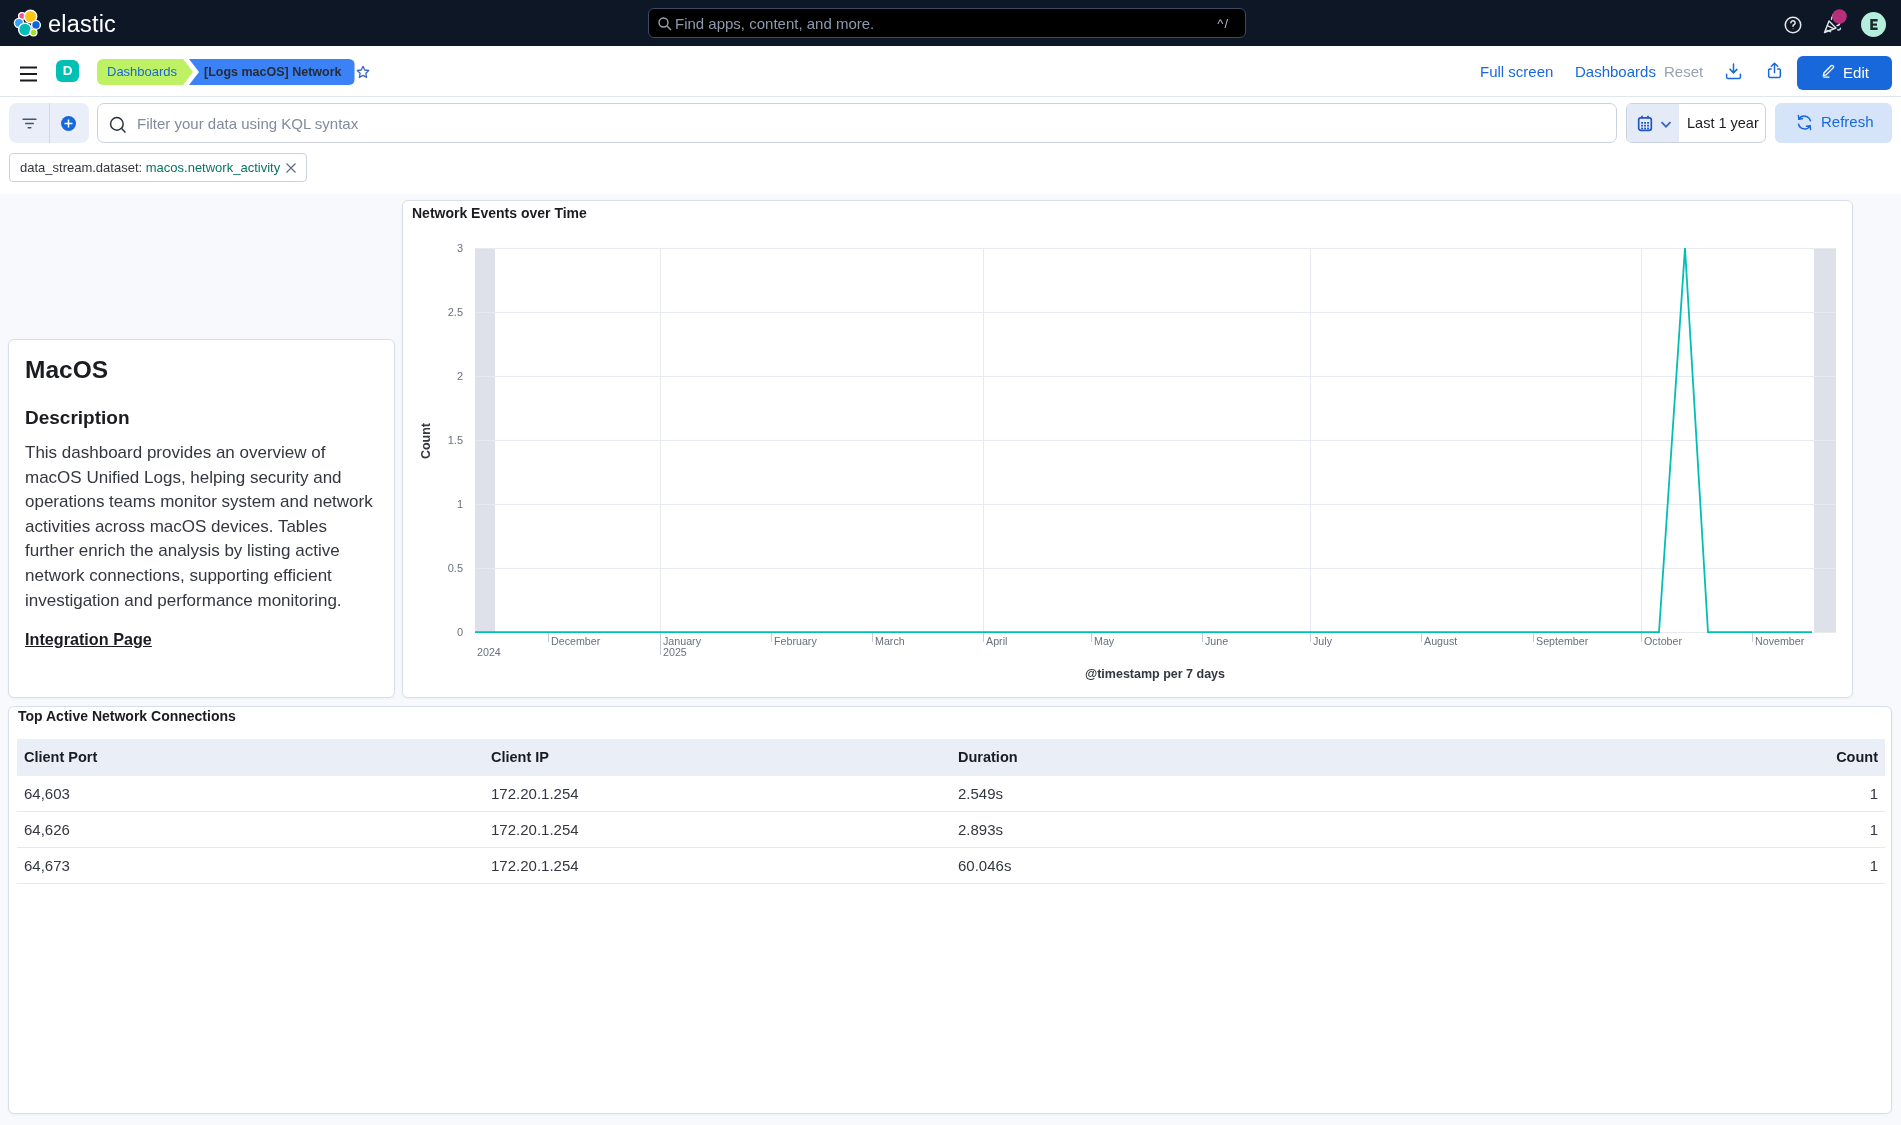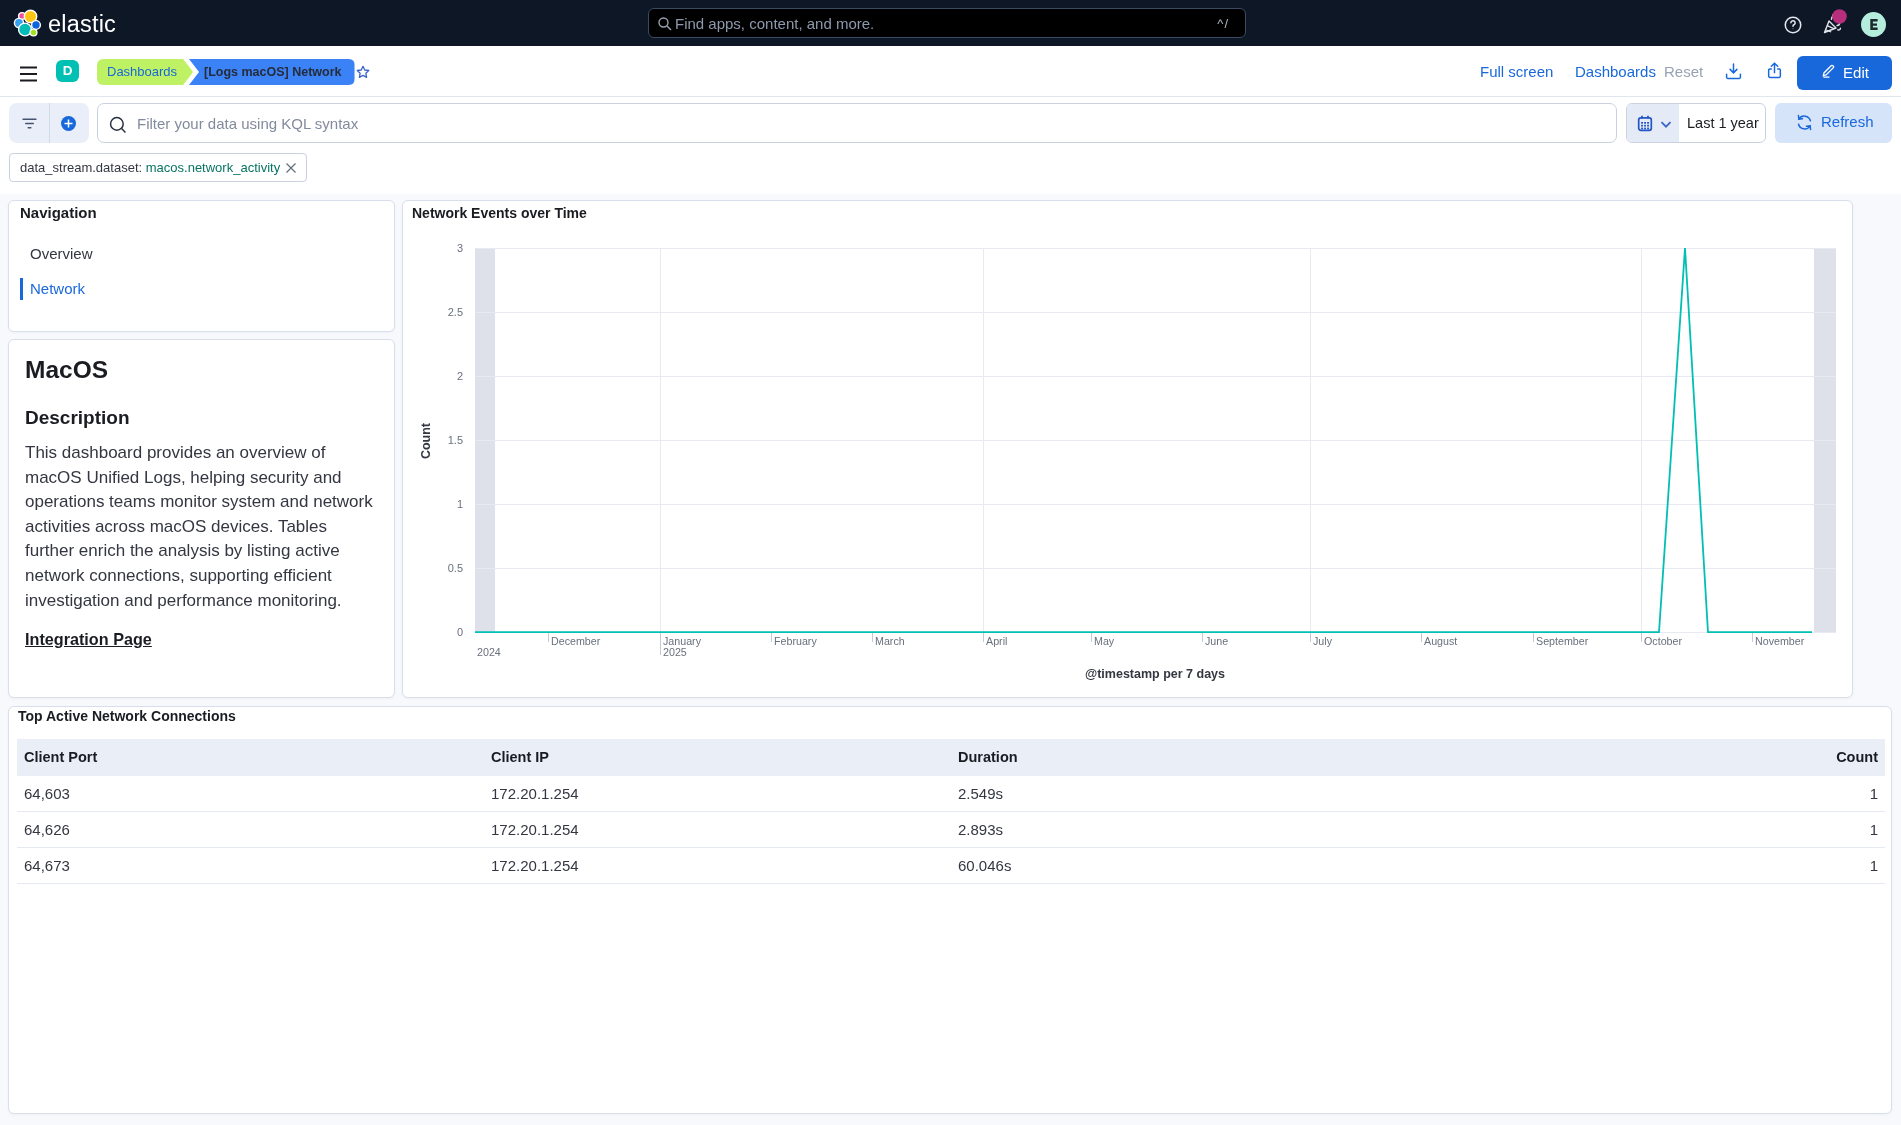--- a/index.html
+++ b/index.html
@@ -176,26 +176,20 @@
         </svg>
       <div class="txt">Refresh</div>
     </div>
     <div id="fpill">data_stream.dataset: <b>macos.network_activity</b>
       <svg class="abs" style="right:9px;top:8px" width="12" height="12" viewBox="0 0 12 12" stroke="#69707D" stroke-width="1.3">
           <path d="M1.5 1.5 L10.5 10.5 M10.5 1.5 L1.5 10.5"></path>
         </svg>
     </div>
   </div>
 
-  <div class="panel" id="p-nav">
-    <div class="ptitle t">Navigation</div>
-    <div class="navitem" style="top:44px">Overview</div>
-    <div class="navitem sel" style="top:79px">Network</div>
-    <div class="abs" style="left:11px;top:77px;width:2.5px;height:22px;background:#1868DB"></div>
-  </div>
 
   <div class="panel" id="p-mac">
     <h1>MacOS</h1>
     <h2>Description</h2>
     <div class="para">
       This dashboard provides an overview of<br>
       macOS Unified Logs, helping security and<br>
       operations teams monitor system and network<br>
       activities across macOS devices. Tables<br>
       further enrich the analysis by listing active<br>

